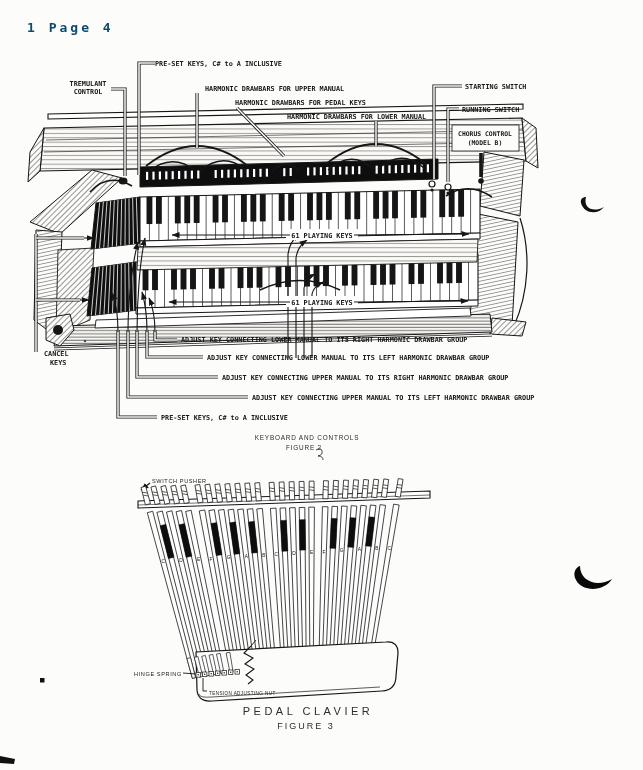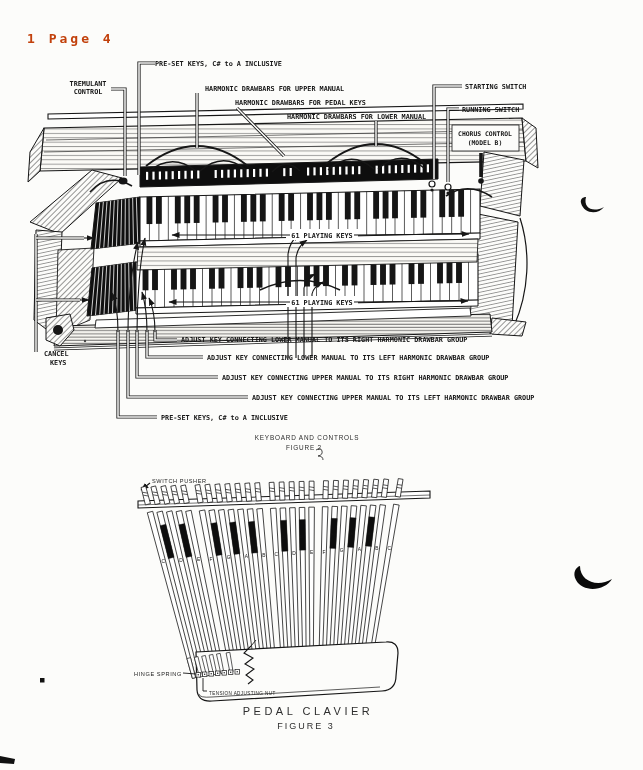--- a/index.html
+++ b/index.html
@@ -1,19 +1,19 @@
 <!DOCTYPE html>
 <html><head>
 <meta charset="utf-8">
 <style>
   html,body{margin:0;padding:0;background:#e8e8e8;}
   #page{position:relative;width:643px;height:770px;background:#fcfcfa;overflow:hidden;
         font-family:"DejaVu Sans Mono","Liberation Mono",monospace;}
-  #hdr{position:absolute;left:27px;top:20px;font-size:13px;font-weight:600;color:#c2410c;
-       letter-spacing:3px;white-space:pre;margin-top:11px;}
+  #hdr{position:absolute;left:27px;top:20px;font-size:13px;font-weight:600;color:#0c4a6e;
+       letter-spacing:3px;white-space:pre;}
   svg{position:absolute;left:0;top:0;}
   text{fill:#161616;}
   .lbl{font-family:"DejaVu Sans Mono","Liberation Mono",monospace;font-size:6.8px;font-weight:700;letter-spacing:0;}
   .lbl2{font-family:"DejaVu Sans Mono","Liberation Mono",monospace;font-size:6.4px;font-weight:700;}
   .cap{font-family:"Liberation Sans","DejaVu Sans",sans-serif;font-size:6.4px;letter-spacing:0.8px;fill:#2a2a2a;}
   .cap3a{font-family:"Liberation Sans","DejaVu Sans",sans-serif;font-size:11px;letter-spacing:3.5px;fill:#2e2e2e;}
   .cap3b{font-family:"Liberation Sans","DejaVu Sans",sans-serif;font-size:9px;letter-spacing:2px;fill:#2e2e2e;}
   .tiny{font-family:"Liberation Sans","DejaVu Sans",sans-serif;font-size:5.6px;letter-spacing:0.6px;fill:#222;}
   .tiny2{font-family:"Liberation Sans","DejaVu Sans",sans-serif;font-size:4.6px;letter-spacing:0.4px;fill:#222;}
 </style>

